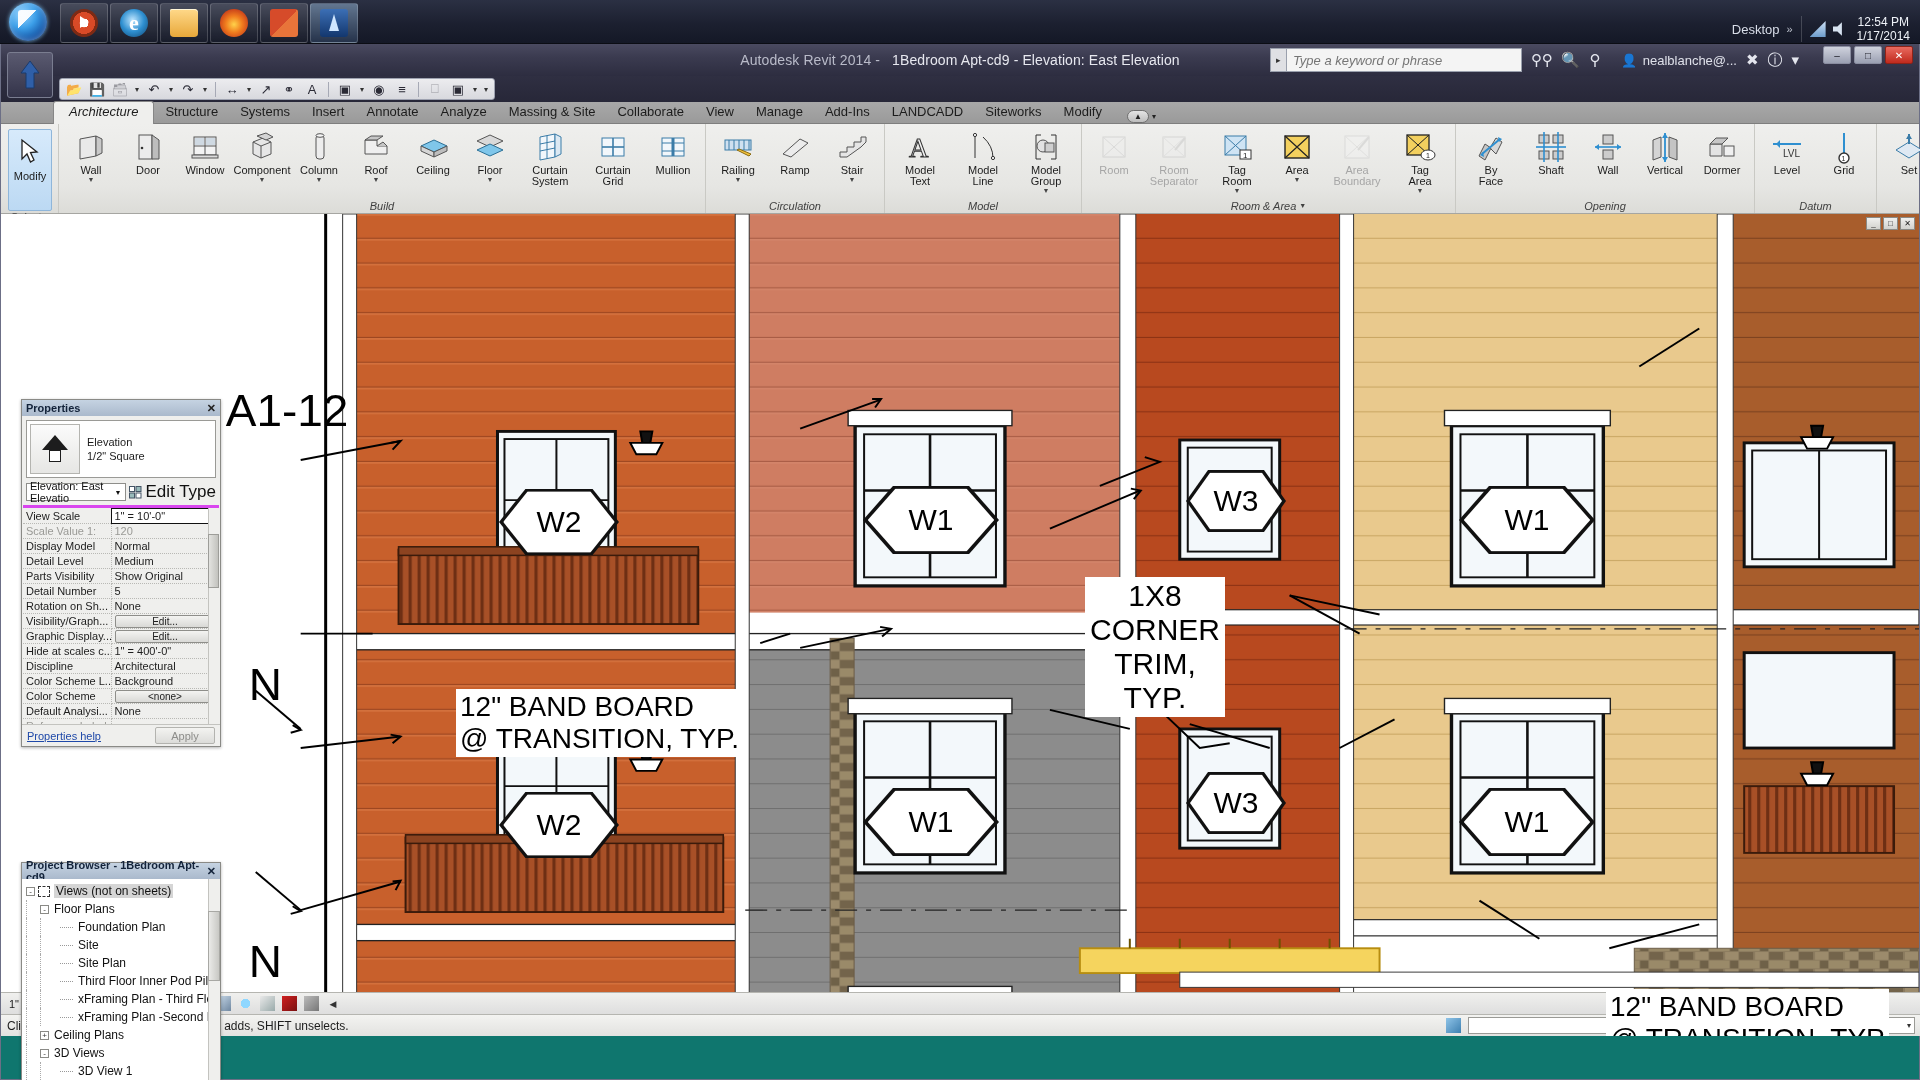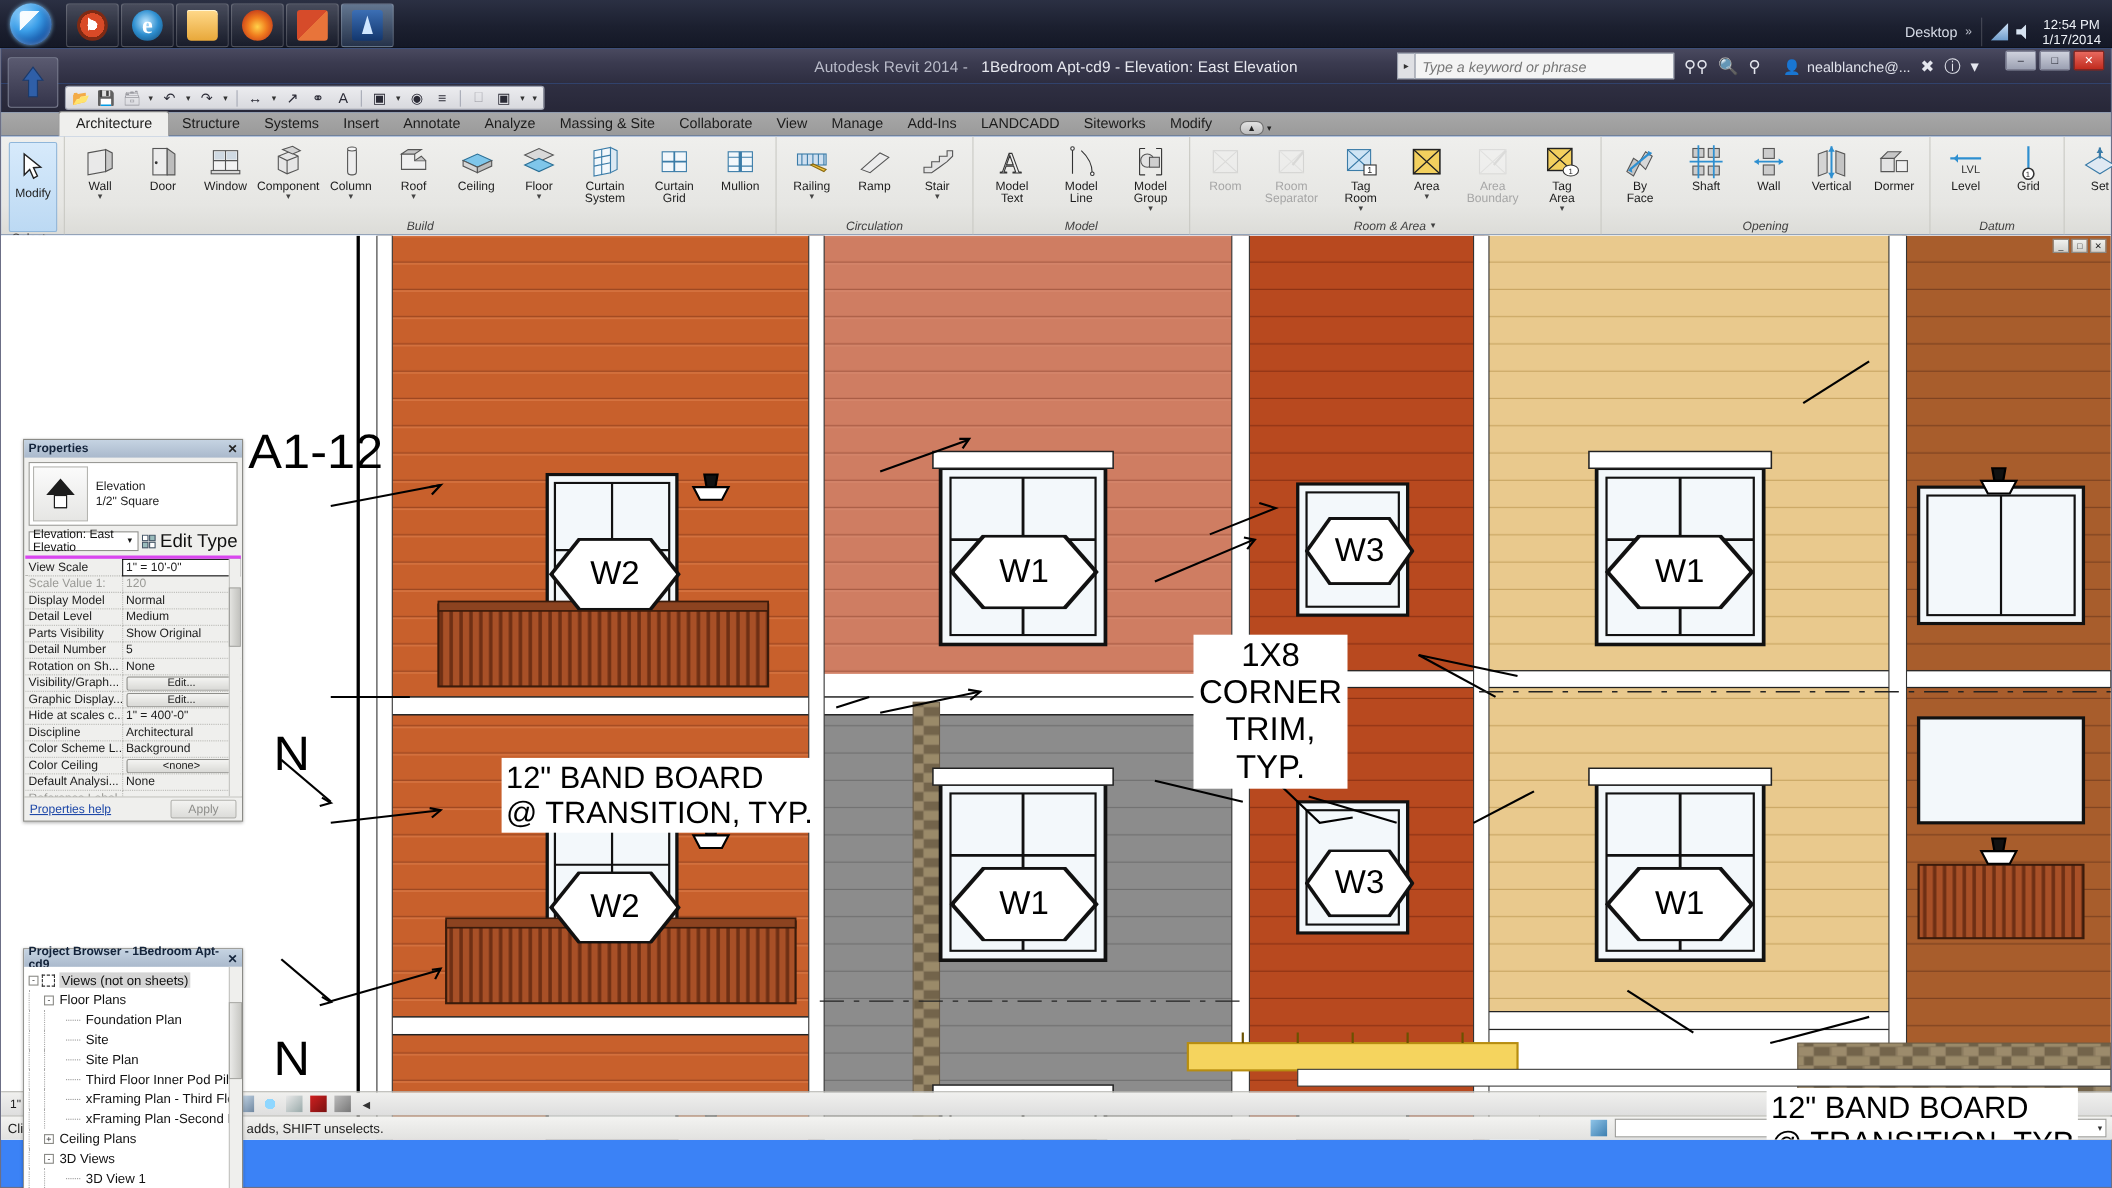--- a/index.html
+++ b/index.html
@@ -60,21 +60,21 @@
   .tb-sep { width:1px; height:26px; background:rgba(255,255,255,.18); }
   .tb-tray { display:flex; align-items:center; gap:7px; }
   .tray-ic { width:16px; height:16px; display:inline-block; }
   .tray-net { background:linear-gradient(180deg,#cfe2f7,#6d9ccb); clip-path:polygon(0 100%,100% 0,100% 100%); }
   .tray-vol { background:#d6e2f0; clip-path:polygon(0 35%,30% 35%,58% 8%,58% 92%,30% 65%,0 65%); }
   .tb-clock { text-align:center; line-height:14px; font-size:12px; color:#eef2f8; }
 
   
   .revit {
     position:absolute; left:0; top:44px; width:1920px; height:1036px;
-    background:#3b82f6;
+    background:#0f766e;
     border:1px solid #6c6f86;
     border-top:none;
   }
 
   
   .titlebar {
     position:relative; height:32px;
     background:linear-gradient(180deg,#4a4a60 0%,#3b3b50 40%,#2d2d40 100%);
     display:flex; align-items:center;
   }
@@ -139,20 +139,21 @@
     border-bottom:1px solid #7e7e7e;
   }
   .tab {
     font-size:13px; color:#1c1c1c; padding:2px 11px 3px; line-height:16px;
     white-space:nowrap;
   }
   .tab.active {
     background:#efefed; border:1px solid #868686; border-bottom:none;
     border-radius:3px 3px 0 0; padding:2px 15px 4px;
     margin-bottom:-1px;
+    font-style:italic;
   }
   .tab-collapse {
     margin-left:14px; display:flex; align-items:center; gap:3px;
   }
   .tcbtn {
     width:22px; height:13px; border:1px solid #6f6f6f; border-radius:7px;
     background:linear-gradient(180deg,#e4e4e4,#bdbdbd);
     display:flex; align-items:center; justify-content:center; font-size:8px; color:#222;
   }
 
@@ -1273,21 +1274,21 @@
                 </tr>
                 <tr>
                   <td class="k">Discipline</td>
                   <td class="v">Architectural</td>
                 </tr>
                 <tr>
                   <td class="k">Color Scheme L...</td>
                   <td class="v">Background</td>
                 </tr>
                 <tr>
-                  <td class="k">Color Ceiling</td>
+                  <td class="k">Color Scheme</td>
                   <td class="v">
                     <span class="pbtn">&lt;none&gt;</span>
                   </td>
                 </tr>
                 <tr>
                   <td class="k">Default Analysi...</td>
                   <td class="v">None</td>
                 </tr>
                 <tr>
                   <td class="k grey">Reference Label</td>

